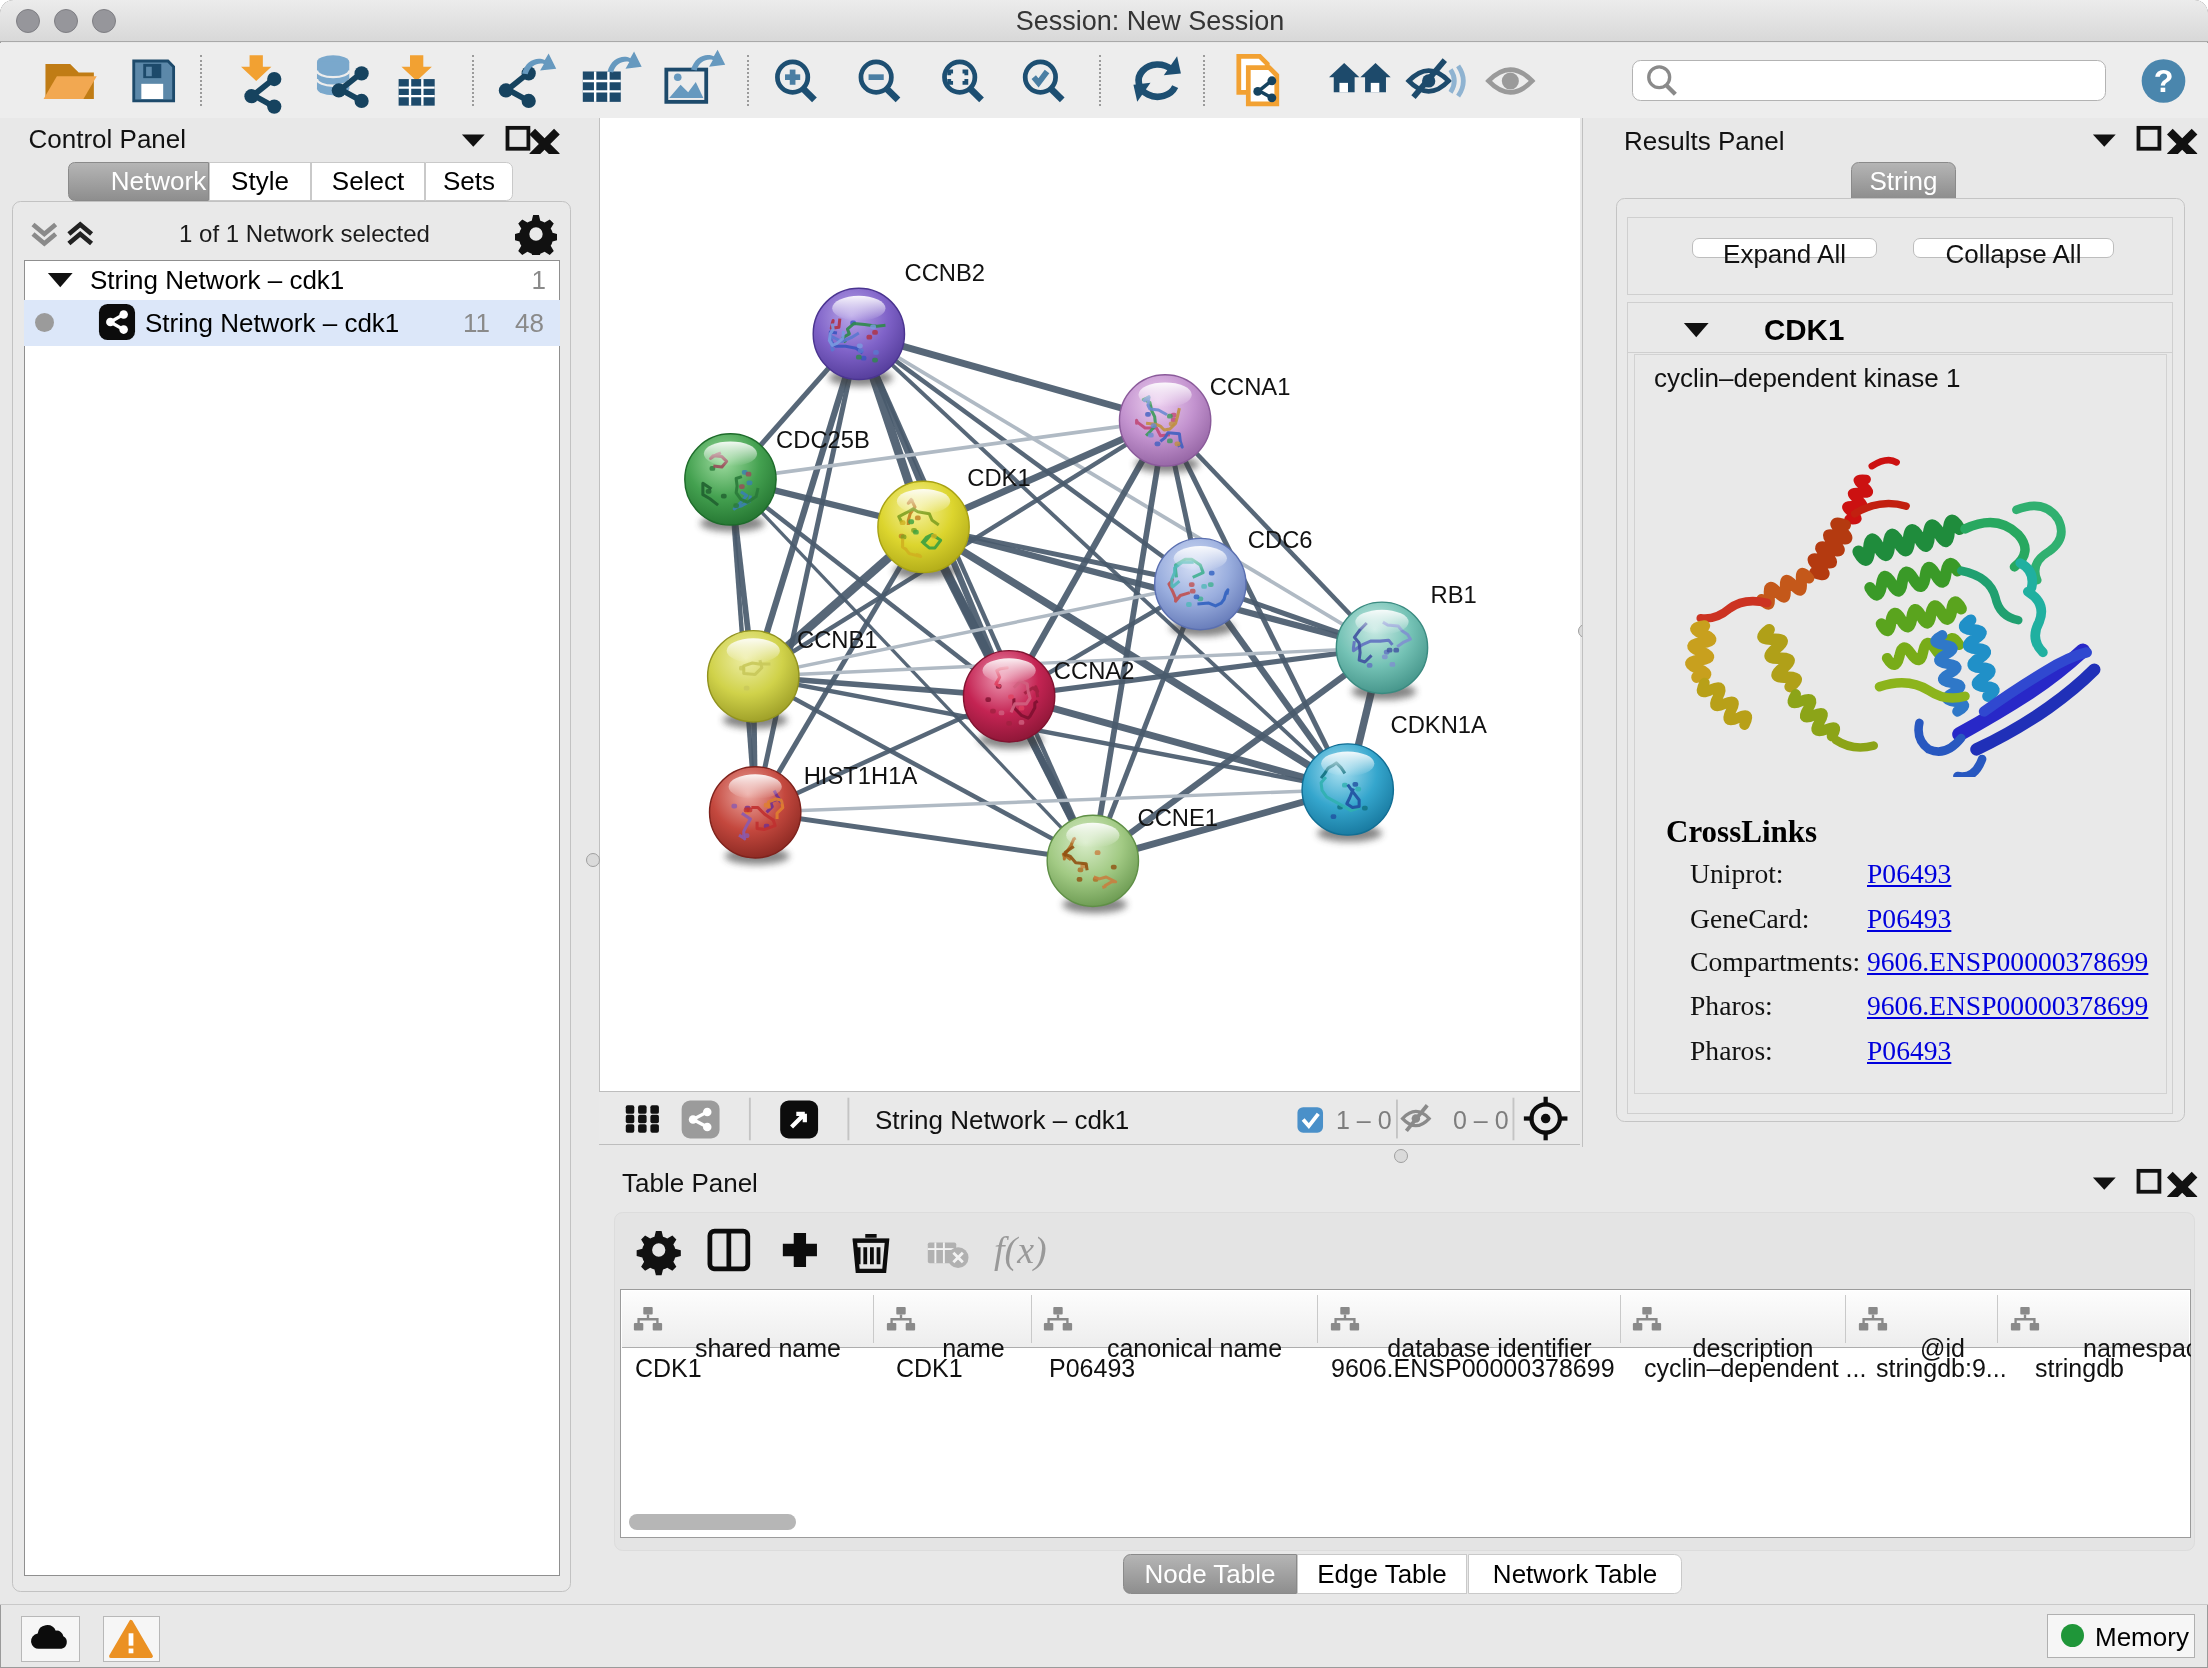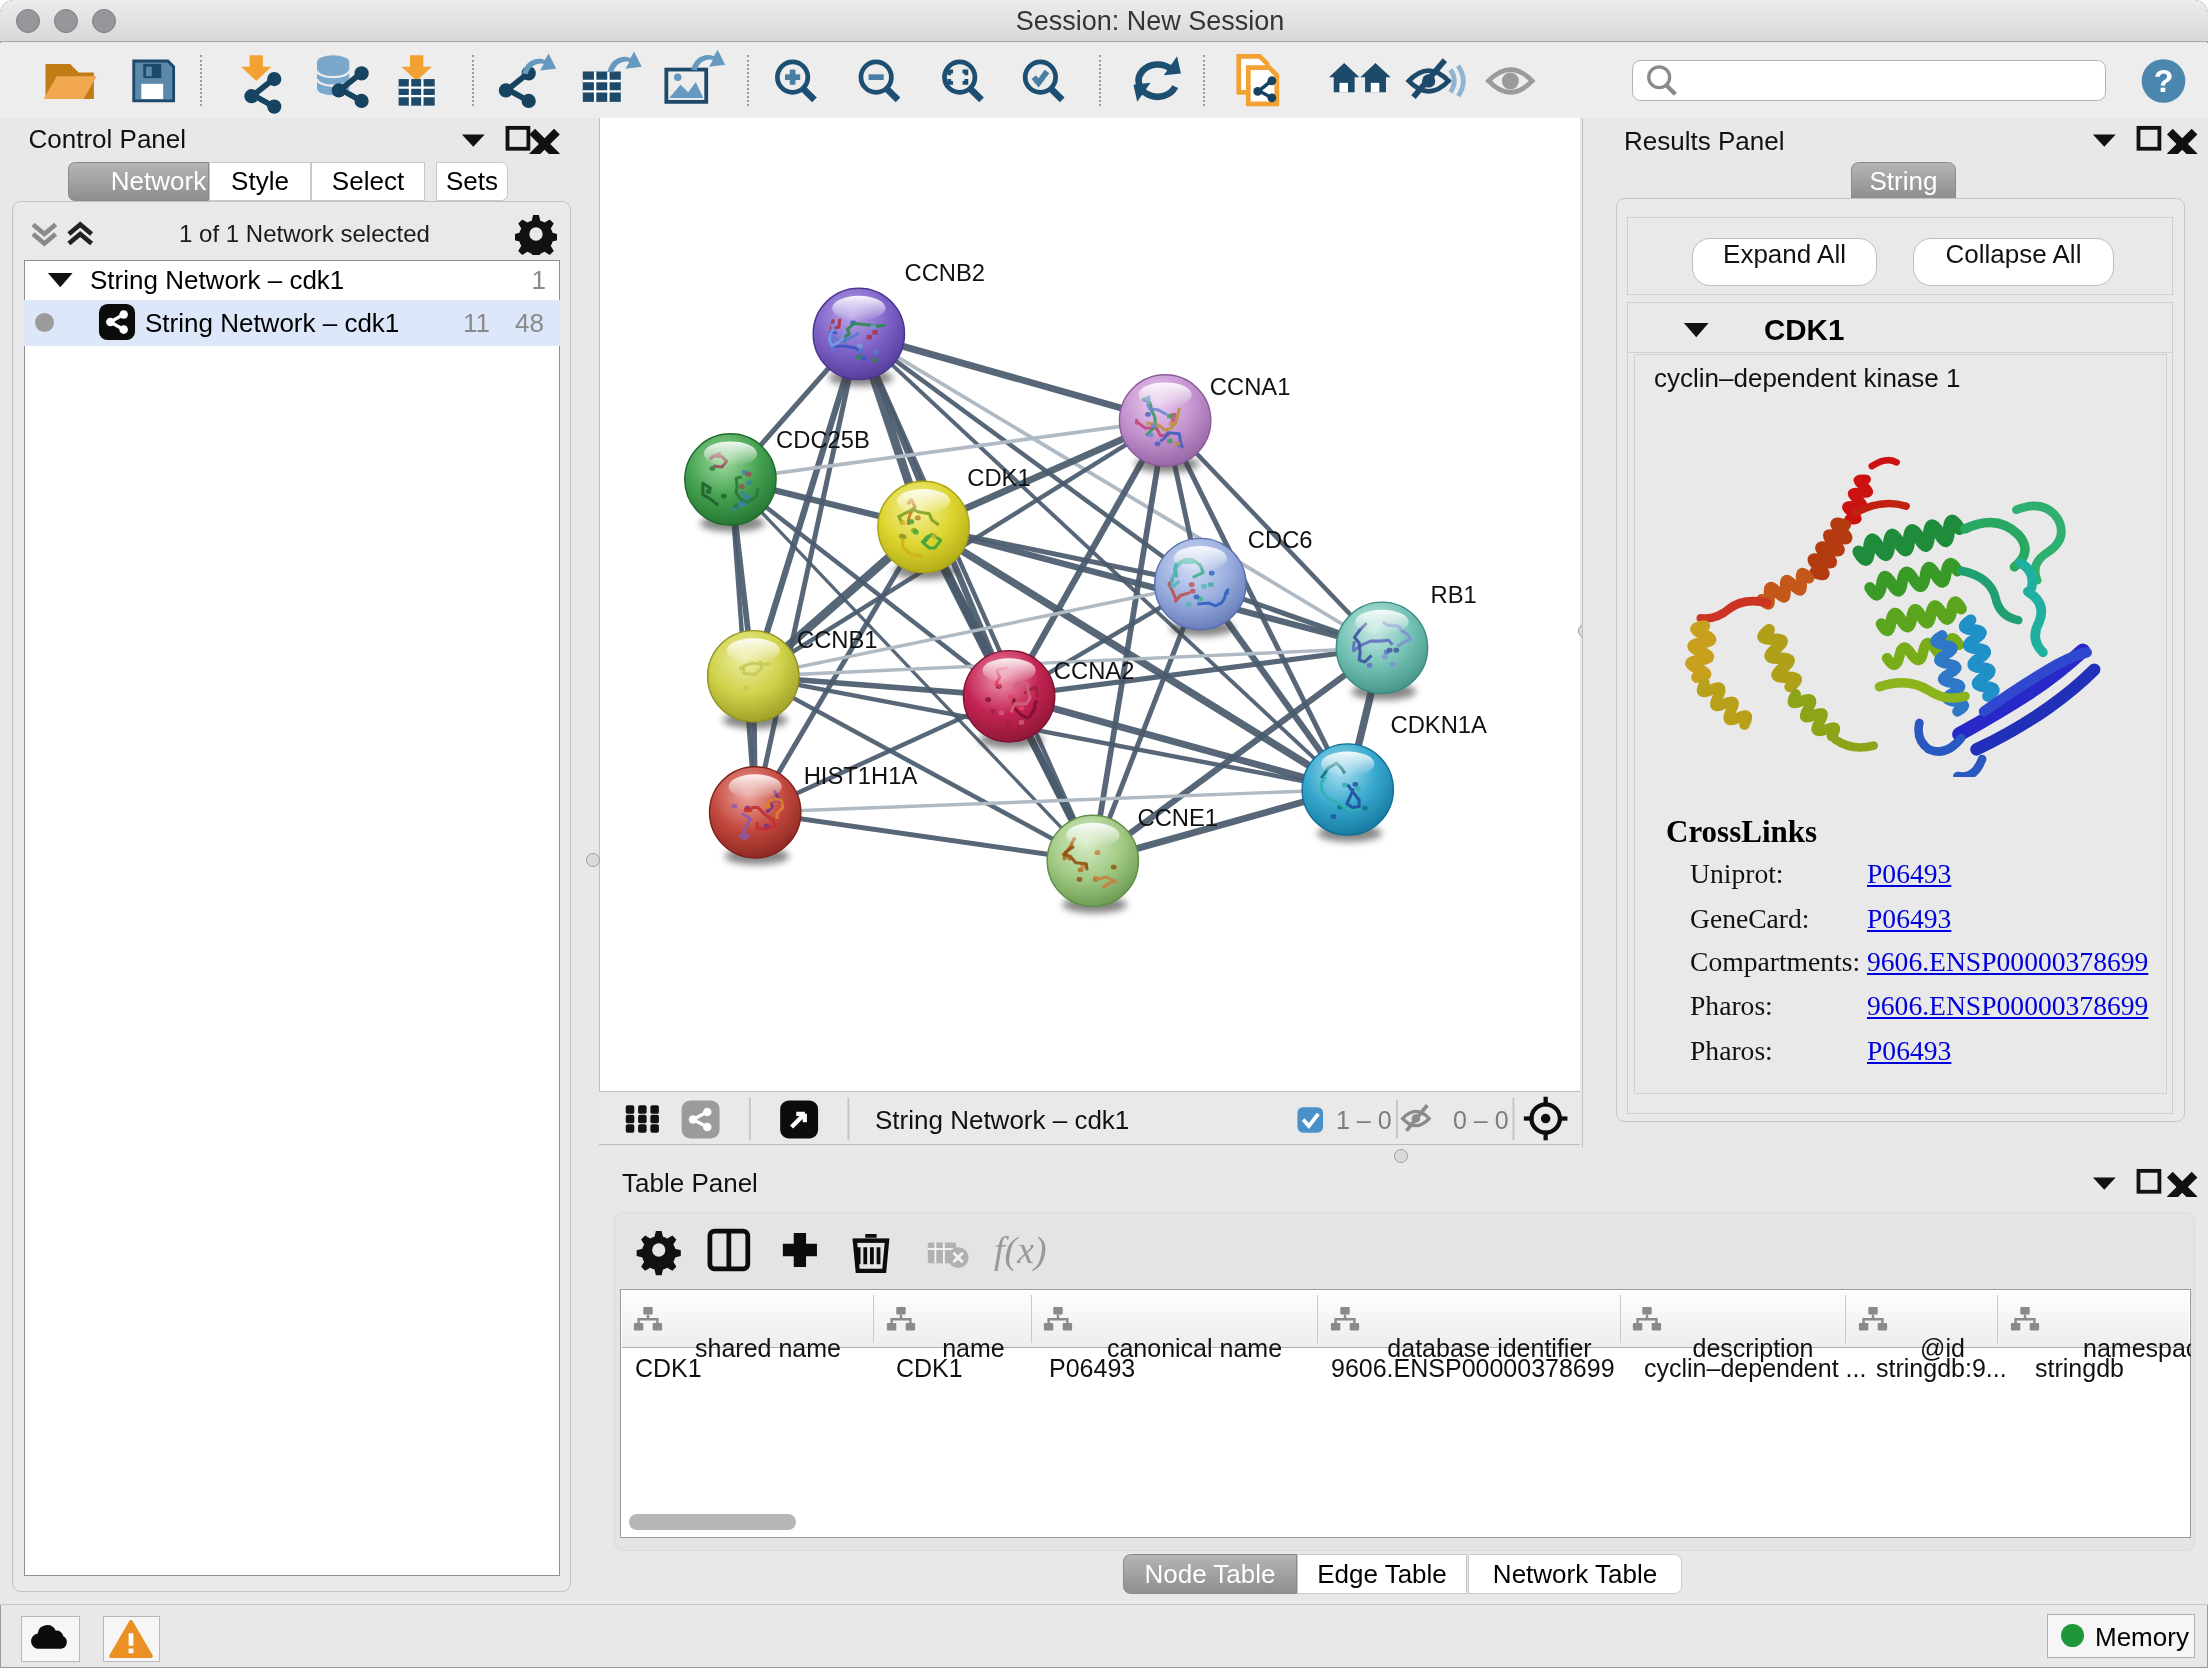--- a/index.html
+++ b/index.html
@@ -23,21 +23,21 @@
 #cp-row2 { position:absolute; left:24px; top:300px; width:536px; height:46px; background:#dce7f9; }
 
 #netview { position:absolute; left:599px; top:118px; width:981px; height:973px; background:#fff; border-left:1px solid #c0c0c0; }
 #netfooter { position:absolute; left:599px; top:1091px; width:981px; height:54px; background:#e9e9e9; border-top:1px solid #bdbdbd; border-bottom:1px solid #bdbdbd; }
 
 #rp { position:absolute; left:1582px; top:118px; width:627px; height:1029px; background:#e8e8e8; border-left:1px solid #c0c0c0; }
 #rp-title { position:absolute; left:1624px; top:126px; font-size:26px; color:#111; }
 #stringtab { position:absolute; left:1851px; top:162px; width:105px; height:37px; background:linear-gradient(#b5b5b5,#8e8e8e); border:1px solid #8a8a8a; border-radius:7.6px 7.6px 0 0; color:#fff; font-size:26px; text-align:center; line-height:36px; }
 #rp-body { position:absolute; left:1616px; top:198px; width:569px; height:924px; background:#e9e9e9; border:1.9px solid #c4c4c4; border-radius:8.6px; }
 #rp-sub1 { position:absolute; left:1627px; top:217px; width:546px; height:78px; border:1px solid #cfcfcf; }
-.rbtn { position:absolute; top:238px; height:48px; background:#fff; border:1px solid #bdbdbd; border-radius:18px; font-size:26px; color:#111; text-align:center; }
+.rbtn { position:absolute; top:238px; height:20px; background:#fff; border:1px solid #bdbdbd; border-radius:7px; font-size:26px; color:#111; text-align:center; }
 #rp-sub2 { position:absolute; left:1627px; top:302px; width:546px; height:812px; border:1px solid #cfcfcf; }
 #rp-cdk-hdr { position:absolute; left:1628px; top:303px; width:544px; height:50px; border-bottom:1px solid #cfcfcf; }
 #rp-inner { position:absolute; left:1634px; top:354px; width:533px; height:740px; border:1px solid #d2d2d2; }
 
 #tp-title { position:absolute; left:622px; top:1168px; font-size:26px; color:#111; }
 #tp-body { position:absolute; left:614px; top:1212px; width:1581px; height:339px; background:#e4e4e4; border-radius:8.6px; border:1px solid #dcdcdc; }
 #tbl { position:absolute; left:620px; top:1289px; width:1571px; height:249px; background:#fff; border:1.9px solid #9b9b9b; }
 #tbl-hdr { position:absolute; left:622px; top:1291px; width:1567px; height:57px; background:linear-gradient(#fdfdfd,#ededed); border-bottom:1.9px solid #adadad; }
 .th { position:absolute; top:1320px; height:57px; font-size:25px; color:#111; }
 .thsep { position:absolute; top:1295px; height:48px; width:0; border-left:1px solid #c9c9c9; }
@@ -193,21 +193,21 @@
       <circle cx="16" cy="15" r="11" fill="none" stroke="#8a8a8a" stroke-width="3.5"></circle>
       <line x1="24" y1="24" x2="33" y2="33" stroke="#8a8a8a" stroke-width="4.5"></line>
     </svg>
   </div>
   <div id="mainbg"></div>
 
   <div id="cp-title">Control Panel</div>
   <div class="ptab sel" style="left:68px; top:162px; width:141px; border-radius:6.7px 0 0 6.7px;">Network</div>
   <div class="ptab" style="left:209px; top:162px; width:102px;">Style</div>
   <div class="ptab" style="left:311px; top:162px; width:114px;">Select</div>
-  <div class="ptab" style="left:436px; top:162px; width:72px; border-radius:0 6.7px 6.7px 0;">Sets</div>
+  <div class="ptab" style="left:425px; top:162px; width:88px; border-radius:0 6.7px 6.7px 0;">Sets</div>
   <svg width="114" height="28.5" viewBox="0 0 120 30" style="position:absolute;left:460px;top:125px;">
     <path d="M2,10 l24,0 -12,13 z" fill="#111"></path>
     <rect x="50" y="3" width="22" height="22" fill="none" stroke="#111" stroke-width="4"></rect>
     <path d="M79,4 l10,10 10,-10 6,6 -10,10 10,10 -6,6 -10,-10 -10,10 -6,-6 10,-10 -10,-10 z" fill="#111"></path>
   </svg>
   <div id="cp-body"></div>
   <svg width="76" height="34" viewBox="0 0 80 36" style="position:absolute;left:28.5px;top:217px;">
     <g stroke="#8a8a8a" stroke-width="5" fill="none">
       <path d="M4,8 l12,10 12,-10"></path>
         <path d="M4,18 l12,10 12,-10"></path>

